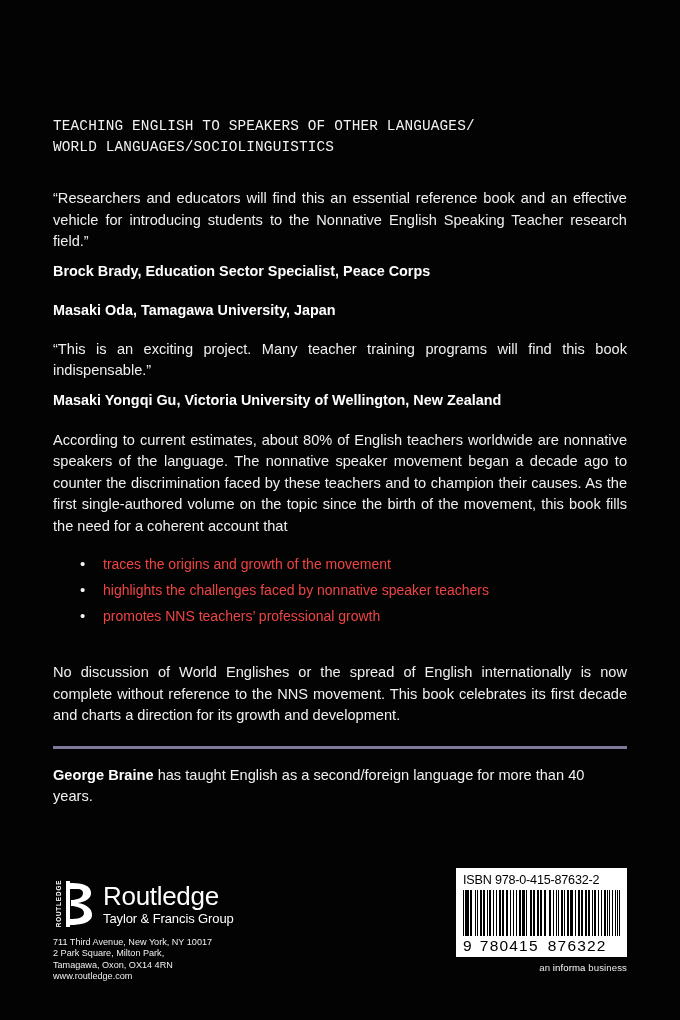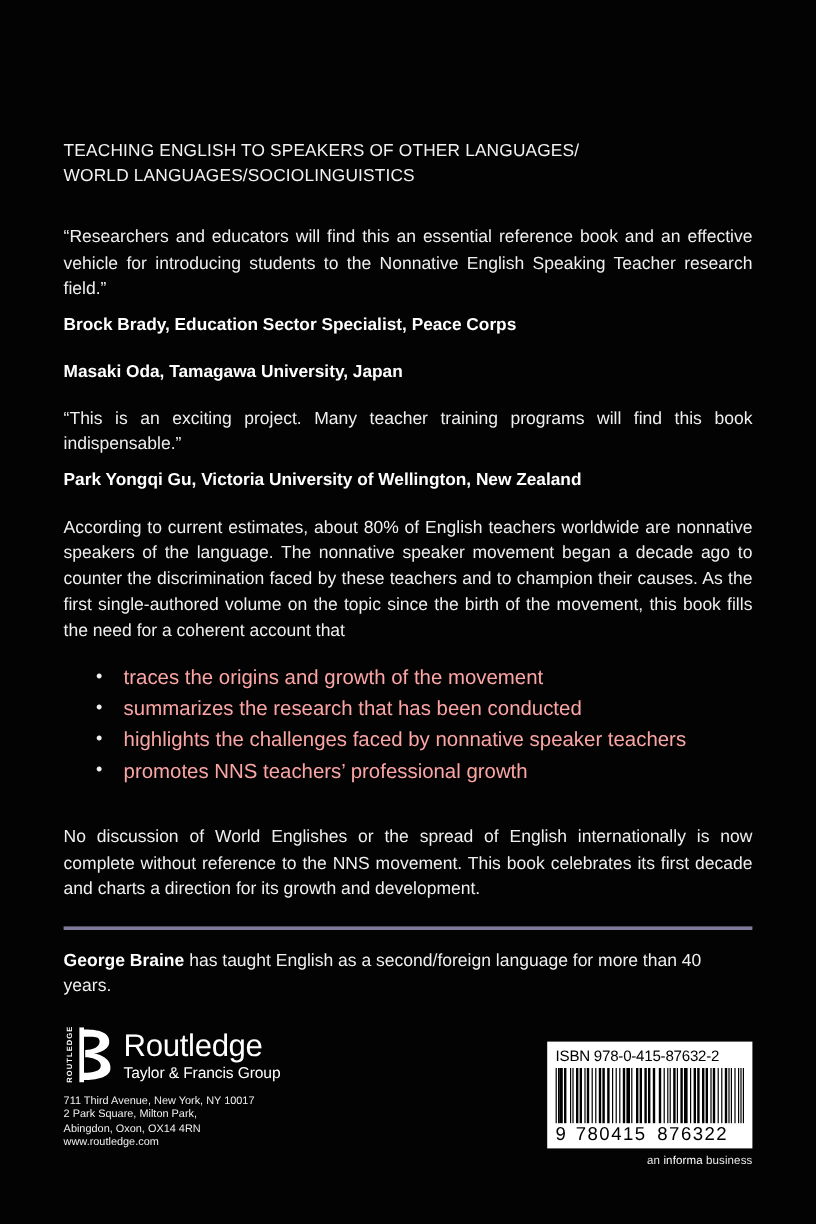--- a/index.html
+++ b/index.html
@@ -28,21 +28,21 @@
   }
   
   .category {
     margin-top: 116px;
     font-size: 14.4px;
     line-height: 21px;
     letter-spacing: 0.15px;
     color: #f2f2f2;
     font-weight: 400;
   }
-  .category div { white-space: nowrap; }
+  .category div { white-space: nowrap; font-family: Liberation Mono, monospace; }
 
   
   .endorsements { margin-top: 30px; }
   .quote {
     font-size: 14.6px;
     line-height: 21.5px;
     text-align: justify;
     color: #f0f0f0;
     font-weight: 400;
     margin: 0;
@@ -67,23 +67,23 @@
   .desc-top { margin-top: 19px; }
 
   
   ul.features {
     list-style: none;
     margin: 17px 0 0 0;
     padding: 0;
   }
   ul.features li {
     position: relative;
-    font-size: 17px;
+    font-size: 14px;
     line-height: 21px;
-    color: #fca5a5;
+    color: #ef4444;
     padding-left: 50px;
     margin-bottom: 5px;
   }
   ul.features li::before {
     content: "\2022";
     position: absolute;
     left: 27px;
     top: -1px;
     font-size: 15px;
     color: #f0f0f0;
@@ -105,21 +105,21 @@
     font-size: 14.6px;
     line-height: 21.5px;
     color: #f0f0f0;
   }
   .bio b { color: #ffffff; font-weight: bold; }
 
   
   .footer {
     position: absolute;
     left: 53px;
-    top: 856px;
+    top: 881px;
     width: 574px;
   }
   .logo-row {
     display: flex;
     align-items: flex-start;
   }
   .logo-vert {
     width: 11px;
     height: 44px;
     display: flex;
@@ -232,30 +232,29 @@
         <p class="quote">“Researchers and educators will find this an essential reference book and an effective vehicle for introducing students to the Nonnative English Speaking Teacher research field.”</p>
         <p class="attrib">Brock Brady, Education Sector Specialist, Peace Corps</p>
       </div>
 
       <div class="endorse-block">
         <p class="attrib">Masaki Oda, Tamagawa University, Japan</p>
       </div>
 
       <div class="endorse-block">
         <p class="quote">“This is an exciting project. Many teacher training programs will find this book indispensable.”</p>
-        <p class="attrib">Park Yongqi Gu, Victoria University of Wellington, New Zealand</p>
+        <p class="attrib">Masaki Yongqi Gu, Victoria University of Wellington, New Zealand</p>
       </div>
 
     </div>
 
     <p class="desc desc-top">According to current estimates, about 80% of English teachers worldwide are nonnative speakers of the language. The nonnative speaker movement began a decade ago to counter the discrimination faced by these teachers and to champion their causes. As the first single-authored volume on the topic since the birth of the movement, this book fills the need for a coherent account that</p>
 
     <ul class="features">
       <li>traces the origins and growth of the movement</li>
-      <li>summarizes the research that has been conducted</li>
       <li>highlights the challenges faced by nonnative speaker teachers</li>
       <li>promotes NNS teachers’ professional growth</li>
     </ul>
 
     <p class="desc closing">No discussion of World Englishes or the spread of English internationally is now complete without reference to the NNS movement. This book celebrates its first decade and charts a direction for its growth and development.</p>
 
     <div class="divider"></div>
 
     <p class="bio"><b>George Braine</b><span> has taught English as a second/foreign language for more than 40 years.</span></p>
 
@@ -276,21 +275,21 @@
       <div class="logo-words">
         <div class="logo-name">Routledge</div>
         <div class="logo-tag">Taylor &amp; Francis Group</div>
       </div>
 
     </div>
 
     <div class="address">
       <div>711 Third Avenue, New York, NY 10017</div>
       <div>2 Park Square, Milton Park,</div>
-      <div>Abingdon, Oxon, OX14 4RN</div>
+      <div>Tamagawa, Oxon, OX14 4RN</div>
       <div>www.routledge.com</div>
     </div>
   </div>
 
   <div class="barcode-box">
     <div class="isbn-text">ISBN 978-0-415-87632-2</div>
     <div class="bars">
         <i style="width: 1.2px; background: rgb(0, 0, 0); align-self: stretch; height: 100%;"></i>
         <i style="width: 1.2px; background: transparent; align-self: stretch; height: 100%;"></i>
         <i style="width: 1.2px; background: rgb(0, 0, 0); align-self: stretch; height: 100%;"></i>

